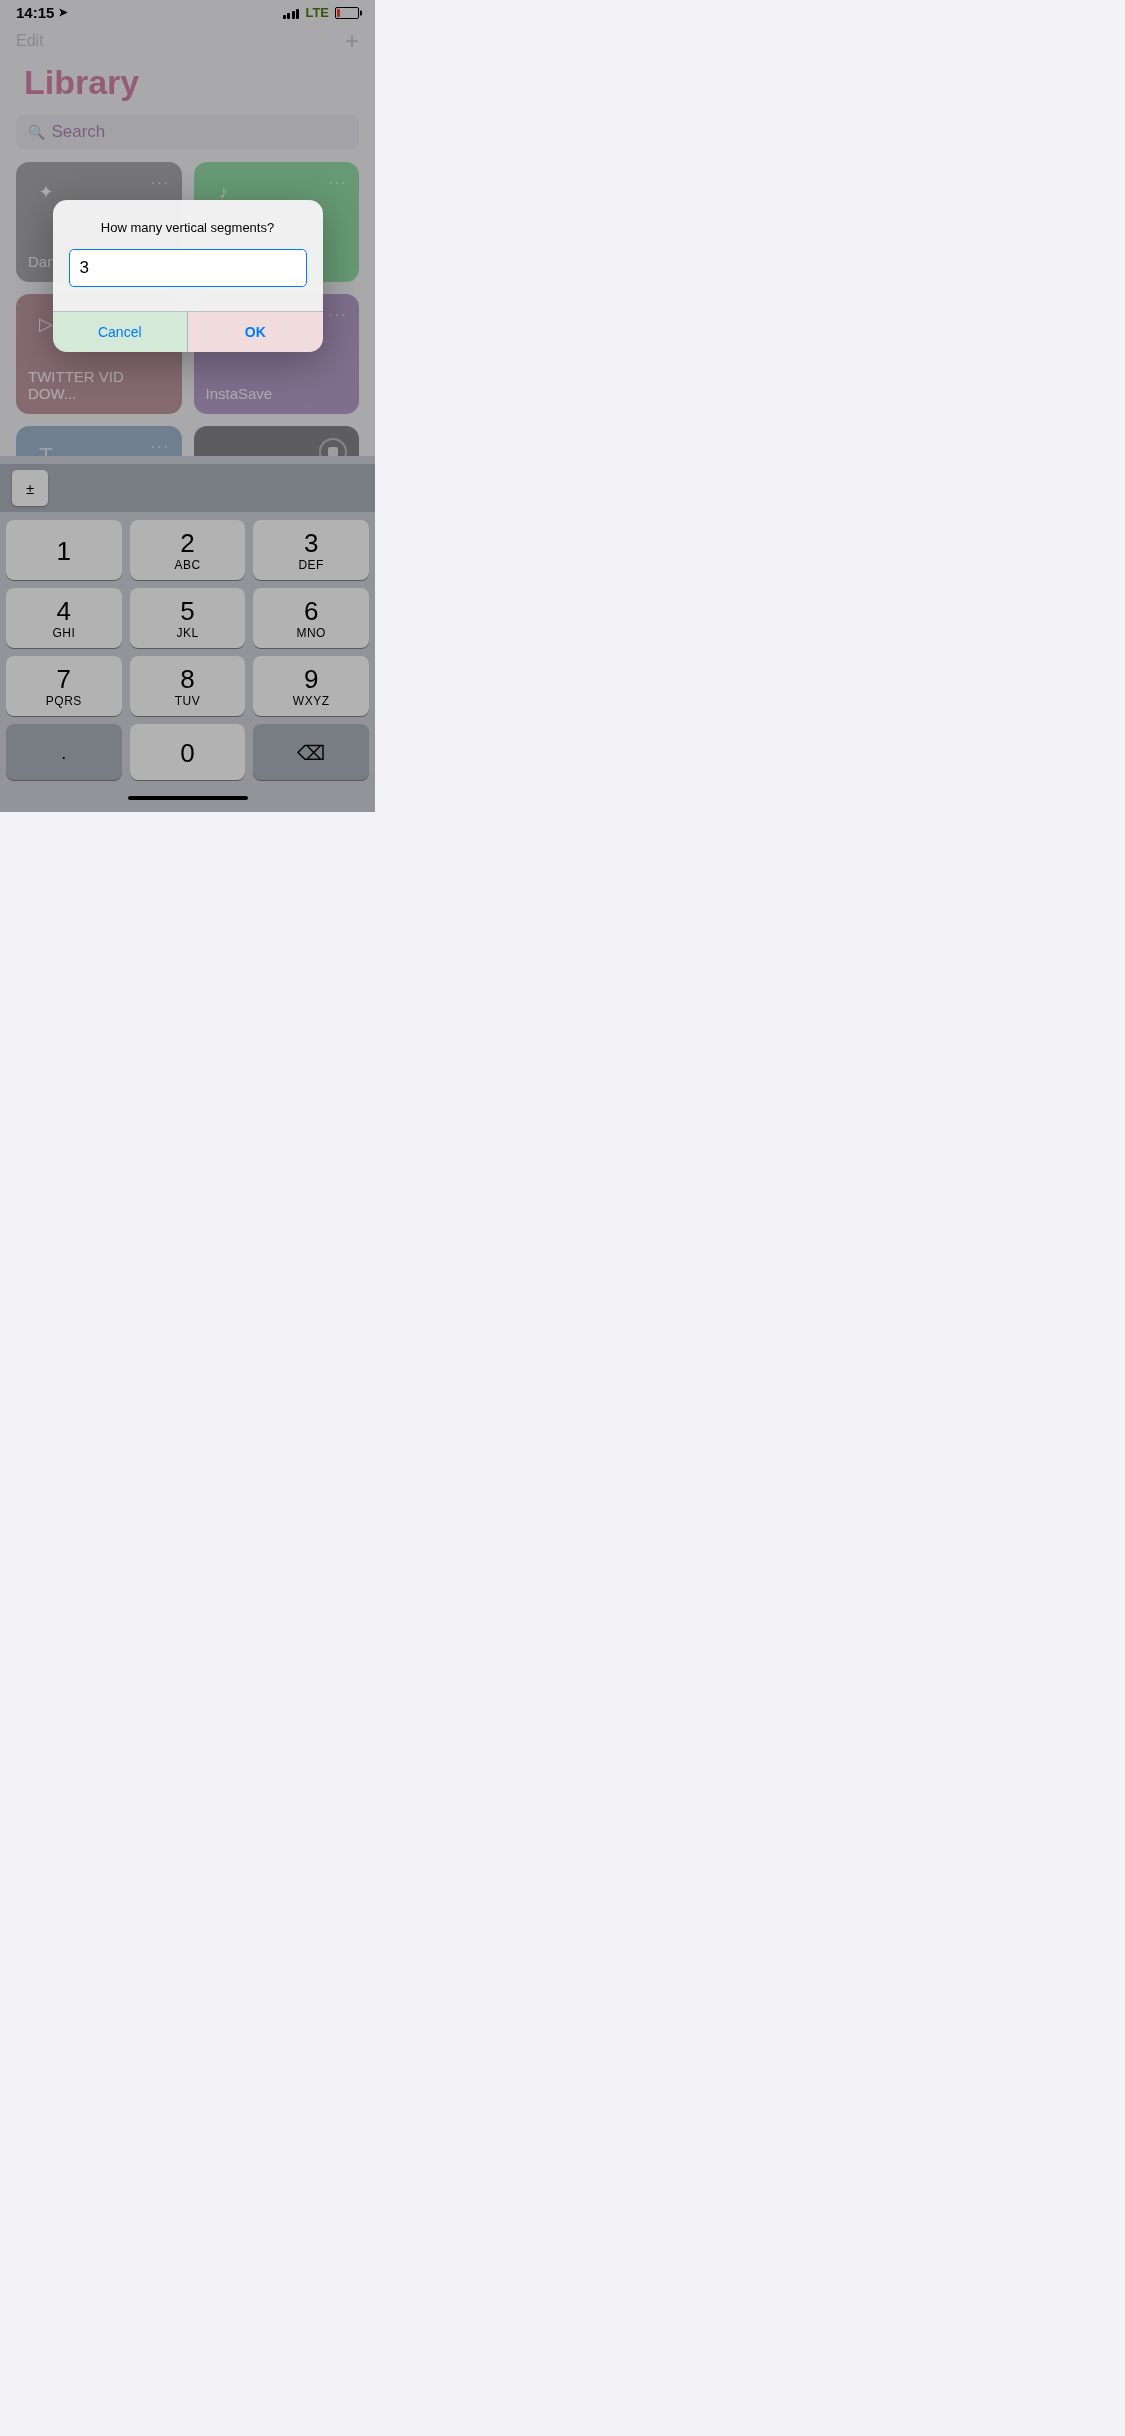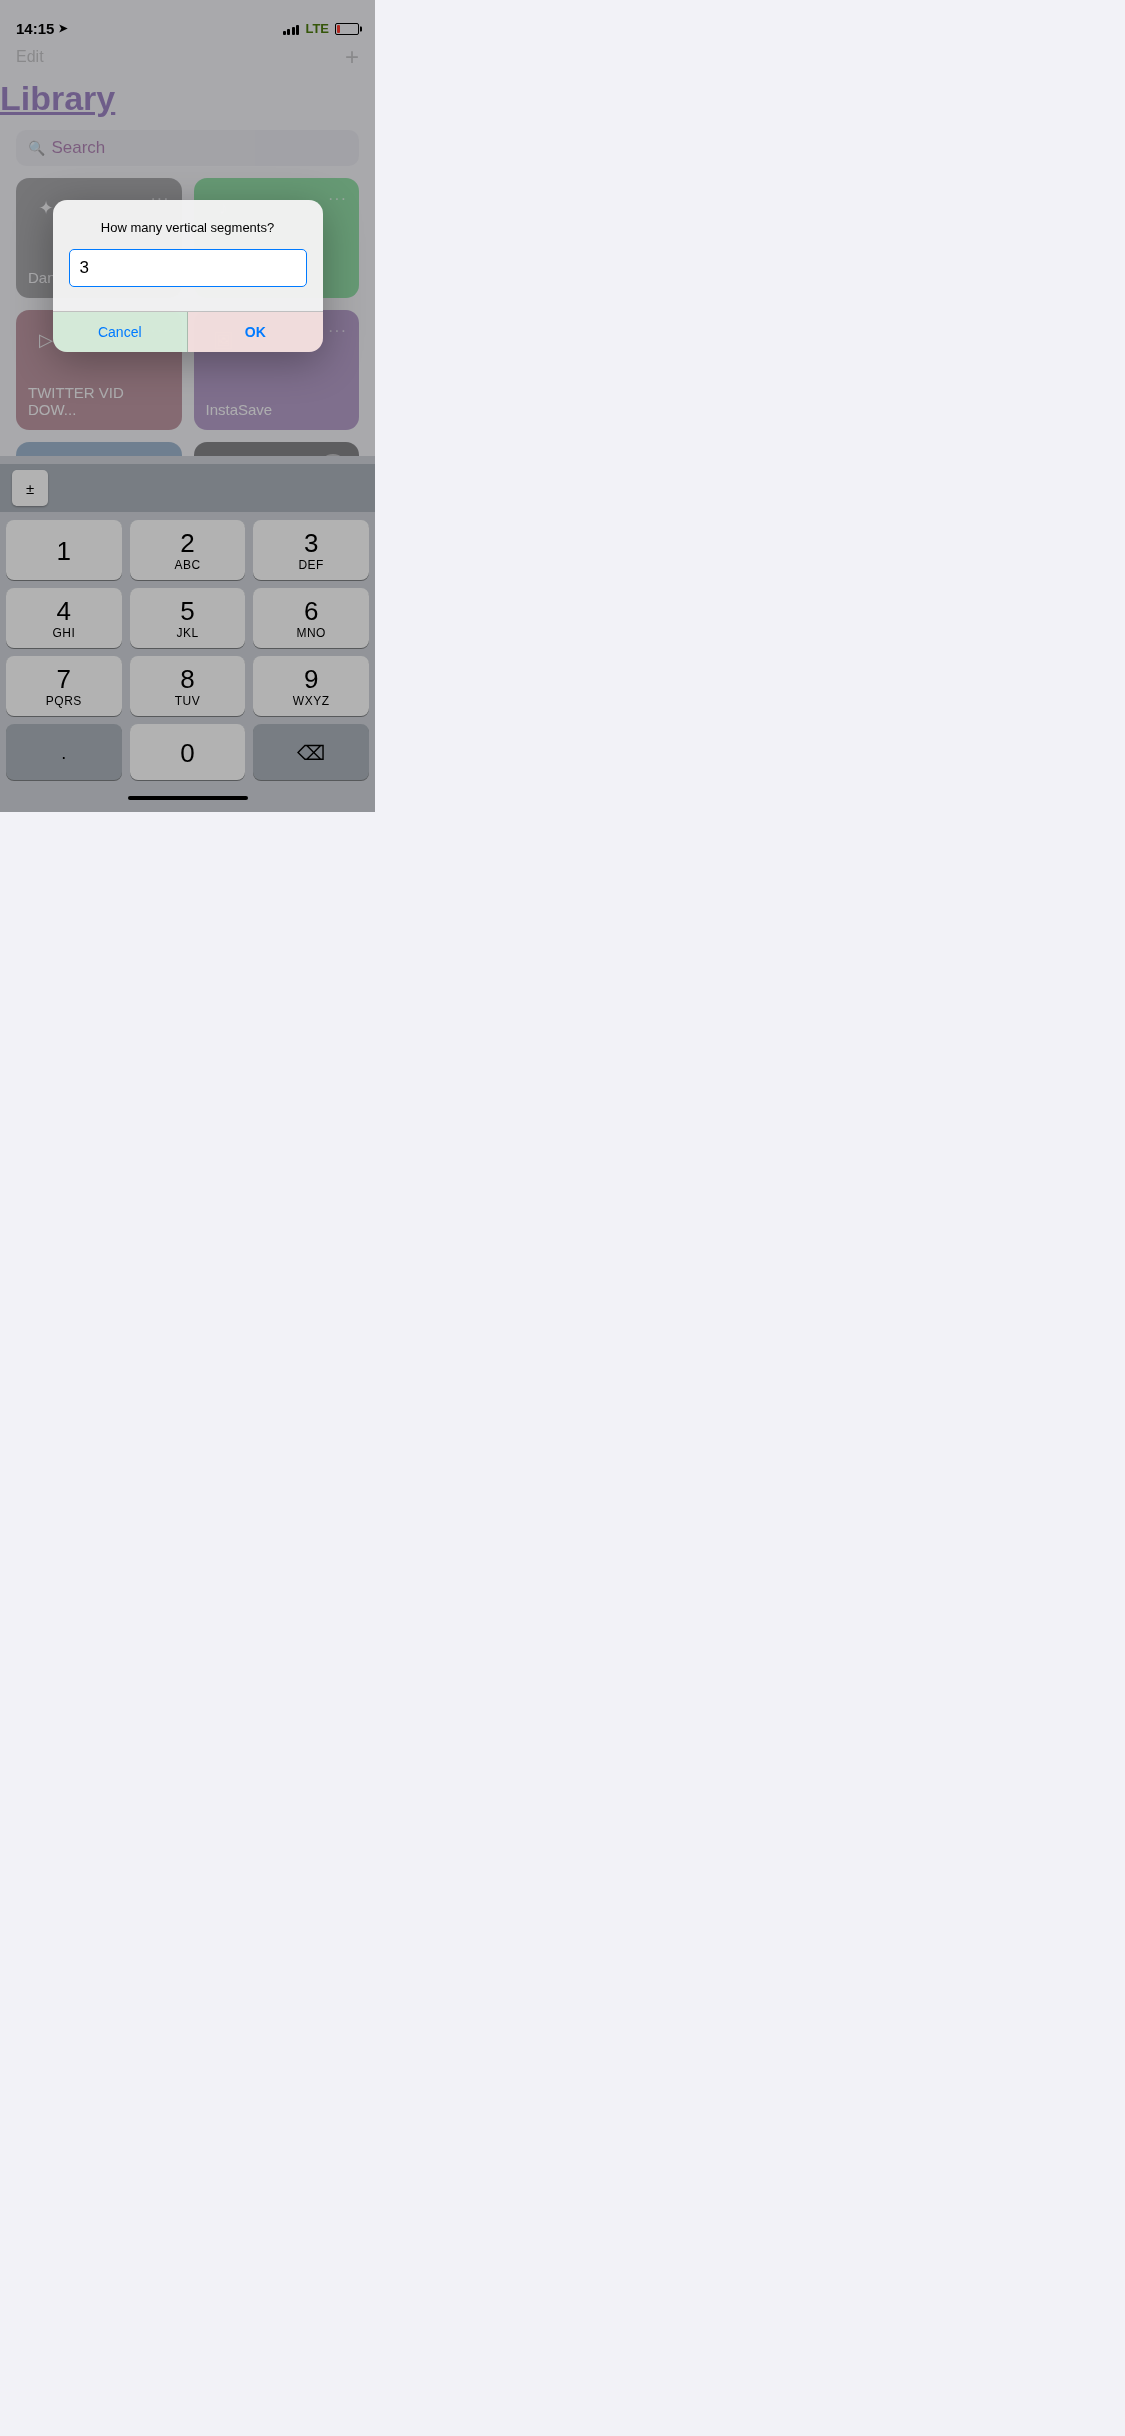--- a/index.html
+++ b/index.html
@@ -12,21 +12,21 @@
       font-family: -apple-system, 'SF Pro Display', 'Helvetica Neue', sans-serif;
       background: #f2f2f7;
       position: relative;
     }
 
     
     .status-bar {
       display: flex;
       justify-content: space-between;
       align-items: center;
-      padding: 20px 16px 6px;
+      padding: 4px 16px 6px;
       background: transparent;
       position: relative;
       z-index: 1;
       text-align: right;
     }
     .status-time {
       font-size: 15px;
       font-weight: 600;
       color: #000;
       display: flex;
@@ -100,26 +100,25 @@
       font-size: 16px;
       color: #999;
     }
     .header-plus {
       font-size: 24px;
       color: #999;
       font-weight: 300;
     }
 
     .page-title {
-      padding: 0 0 12px;
+      padding: 0 24px 12px;
       font-size: 34px;
       font-weight: 700;
-      color: #4c1d95;
+      color: #be185d;
       opacity: 0.5;
-      text-decoration: underline;
     }
 
     
     .search-bar {
       margin: 0 16px 12px;
       background: rgba(118,118,128,0.12);
       border-radius: 10px;
       padding: 8px 12px;
       display: flex;
       align-items: center;

